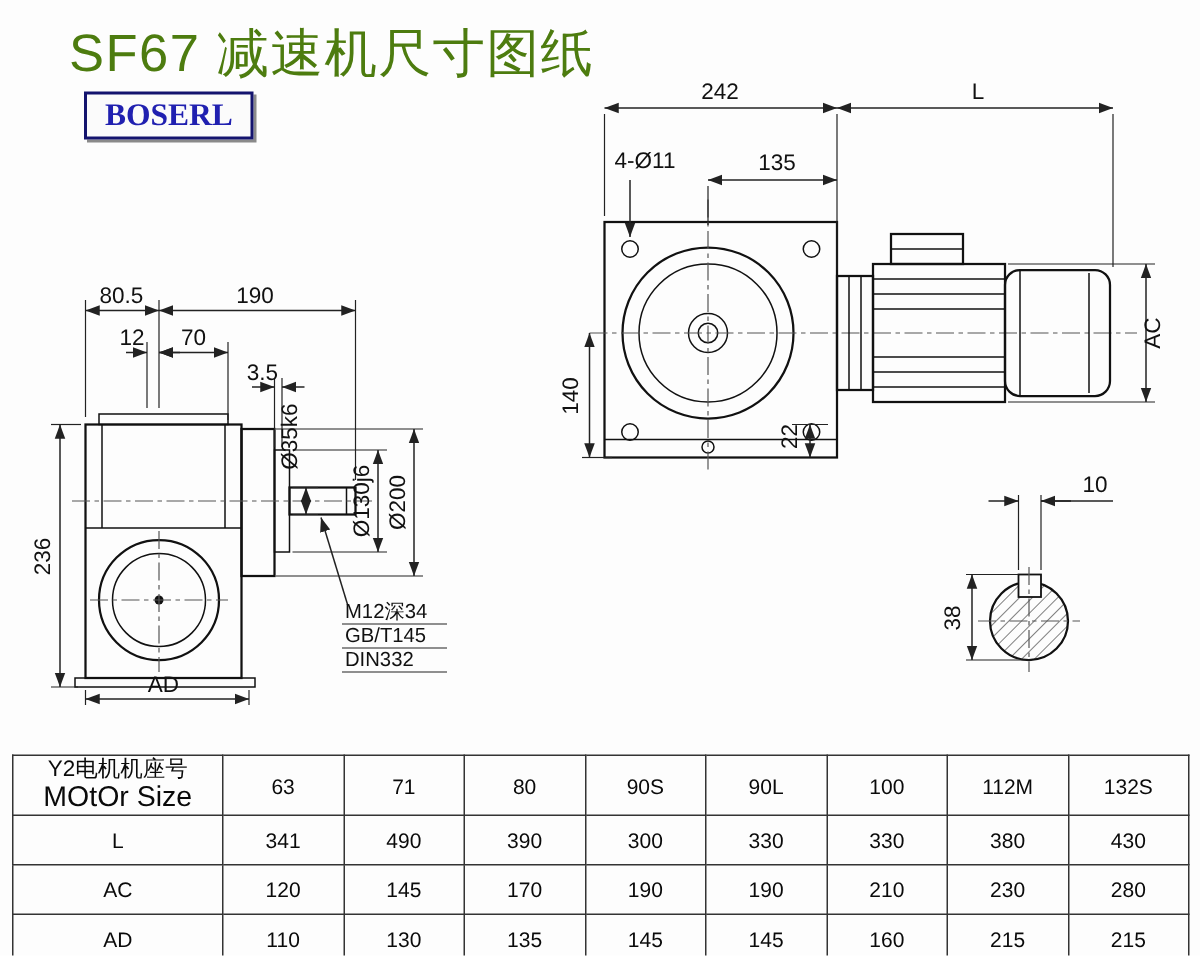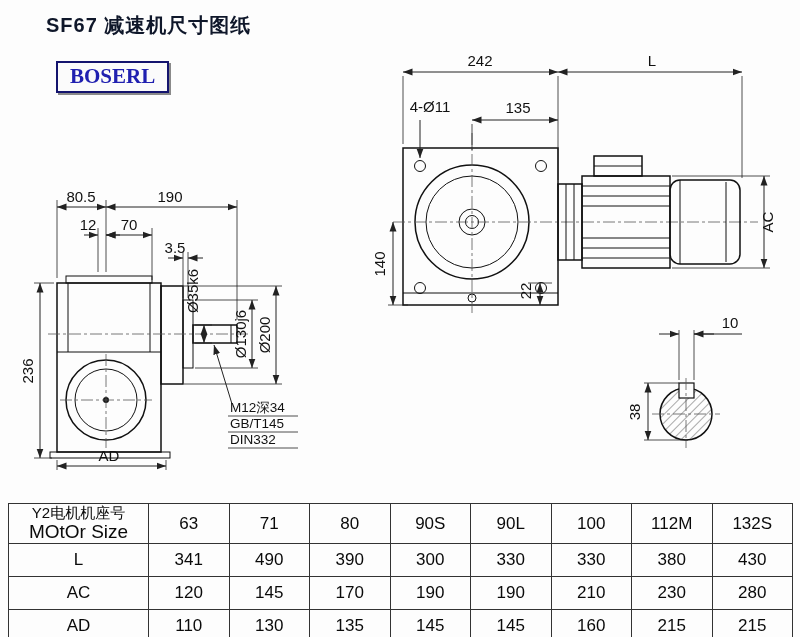--- a/index.html
+++ b/index.html
@@ -1,32 +1,32 @@
 <!DOCTYPE html>
 <html><head>
 <meta charset="utf-8">
 <style>
   html,body{margin:0;padding:0;}
   body{background:#ffffff;font-family:"Liberation Sans",sans-serif;}
   #page{position:relative;width:800px;height:637px;background:#fdfdfd;overflow:hidden;}
-  #title{position:absolute;left:46px;top:12px;font-size:20px;font-weight:bold;color:#0f172a;letter-spacing:1px;}
+  #title{position:absolute;left:46px;top:12px;font-size:35px;font-weight:normal;color:#4d7c0f;letter-spacing:1px;}
   #logo{position:absolute;left:56px;top:61px;padding:1px 12px 2px 12px;border:2px solid #14146e;
         box-shadow:2px 2px 0 0 #8a8a8a;background:#fbfbfb;
         font-family:"Liberation Serif",serif;font-size:21px;color:#2020b0;font-weight:bold;}
   svg{position:absolute;left:0;top:0;}
   .o{stroke:#111;stroke-width:1.5;fill:none;}
   .t{stroke:#111;stroke-width:1;fill:none;}
   .dim{stroke:#222;stroke-width:1;fill:none;}
   .ext{stroke:#222;stroke-width:0.8;fill:none;}
   .cl{stroke:#555;stroke-width:0.8;fill:none;stroke-dasharray:12 3 3 3;}
   .dtxt{font-family:"Liberation Sans",sans-serif;font-size:15px;fill:#111;}
   .ntxt{font-family:"Liberation Sans",sans-serif;font-size:13.5px;fill:#111;}
   #dim-table{position:absolute;left:8px;top:503px;width:785px;height:133px;border-collapse:collapse;table-layout:fixed;}
   #dim-table td{border:1px solid #333;text-align:center;vertical-align:middle;padding:0;height:32px;
-                font-size:17px;color:#0a0a0a;}
+                font-size:14px;color:#0a0a0a;}
   #dim-table td.hd{font-size:15px;line-height:1.15;}
   #dim-table td.hd .sub{font-size:19px;display:block;}
 </style>
 </head>
 <body>
 
 <div id="page">
 
   <div id="title">SF67 减速机尺寸图纸</div>
   <div id="logo">BOSERL</div>

